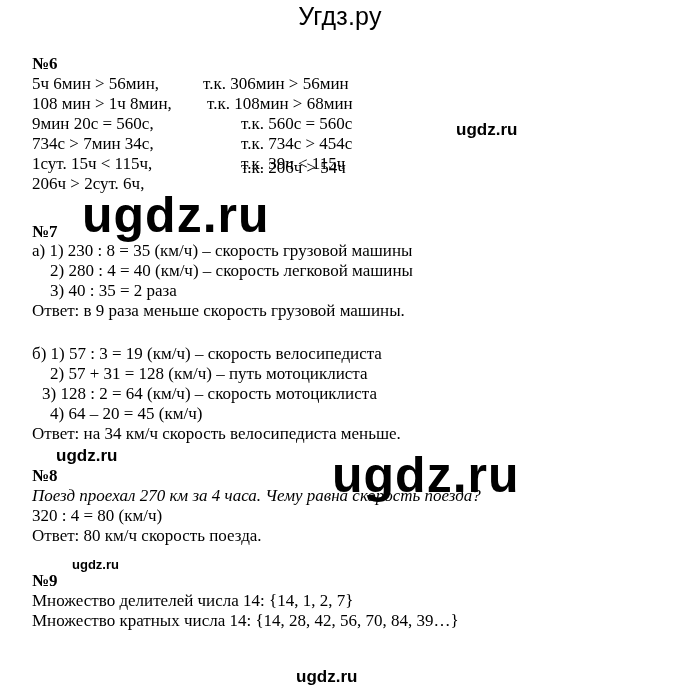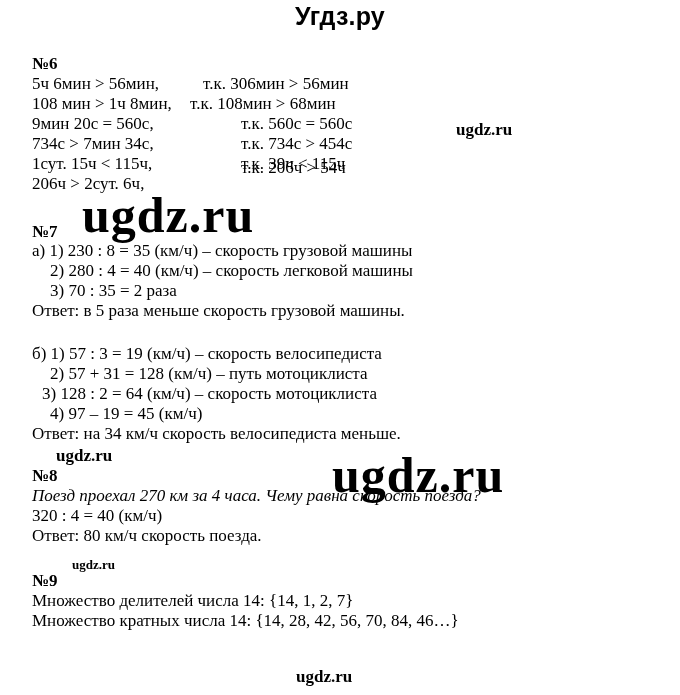--- a/index.html
+++ b/index.html
@@ -1,72 +1,72 @@
 <!DOCTYPE html>
 <html><head>
 <meta charset="utf-8">
 <style>
   html, body { margin: 0; padding: 0; background: #ffffff; }
   body { width: 680px; height: 695px; position: relative; overflow: hidden; color: #000; }
   .site-title {
     position: absolute; left: 0; top: 2px; width: 680px; text-align: center;
-    font-family: "Liberation Sans", sans-serif; font-weight: bold; font-size: 25px;
+    font-family: "Liberation Sans", sans-serif; font-weight: normal; font-size: 25px;
     letter-spacing: 0.2px;
   }
   .doc { position: absolute; left: 32px; top: 54px; width: 620px;
     font-family: "Liberation Serif", serif; font-size: 17px; line-height: 20px; }
   .line { position: absolute; left: 0; white-space: nowrap; }
   .h { font-weight: bold; }
   .it { font-style: italic; }
-  .wm { position: absolute; font-family: Liberation Serif, serif; font-weight: bold; white-space: nowrap; }
+  .wm { position: absolute; font-family: Liberation Sans, sans-serif; font-weight: bold; white-space: nowrap; }
   .wm-small { font-size: 17px; }
   .wm-big { font-size: 50px; letter-spacing: 1px; }
   .wm-sup { font-size: 13px; }
 </style>
 </head>
 <body>
 
 <div class="site-title">Угдз.ру</div>
 
 <div class="doc">
 
   <div class="line h" style="top:0px">№6</div>
   <div class="line" style="top:20px">5ч 6мин &gt; 56мин,</div>
   <div class="line" style="top:20px;left:171px">т.к. 306мин &gt; 56мин</div>
   <div class="line" style="top:40px">108 мин &gt; 1ч 8мин,</div>
-  <div class="line" style="top:40px;left:158px">т.к. 108мин &gt; 68мин</div>
+  <div class="line" style="top:40px;left:175px">т.к. 108мин &gt; 68мин</div>
   <div class="line" style="top:60px">9мин 20с = 560с,</div>
   <div class="line" style="top:60px;left:209px">т.к. 560с = 560с</div>
   <div class="line" style="top:80px">734с &gt; 7мин 34с,</div>
   <div class="line" style="top:80px;left:209px">т.к. 734с &gt; 454с</div>
   <div class="line" style="top:100px">1сут. 15ч &lt; 115ч,</div>
   <div class="line" style="top:100px;left:209px">т.к. 39ч &lt; 115ч</div>
   <div class="line" style="top:120px">206ч &gt; 2сут. 6ч,</div>
   <div class="line" style="top:104px;left:209px">т.к. 206ч &gt; 54ч</div>
 
   <div class="line h" style="top:168px">№7</div>
   <div class="line" style="top:187px">а) 1) 230 : 8 = 35 (км/ч) – скорость грузовой машины</div>
   <div class="line" style="top:207px;left:18px">2) 280 : 4 = 40 (км/ч) – скорость легковой машины</div>
-  <div class="line" style="top:227px;left:18px">3) 70 : 35 = 2 раза</div>
-  <div class="line" style="top:247px">Ответ: в 5 раза меньше скорость грузовой машины.</div>
+  <div class="line" style="top:227px;left:18px">3) 40 : 35 = 2 раза</div>
+  <div class="line" style="top:247px">Ответ: в 9 раза меньше скорость грузовой машины.</div>
 
   <div class="line" style="top:290px">б) 1) 57 : 3 = 19 (км/ч) – скорость велосипедиста</div>
   <div class="line" style="top:310px;left:18px">2) 57 + 31 = 128 (км/ч) – путь мотоциклиста</div>
   <div class="line" style="top:330px;left:10px">3) 128 : 2 = 64 (км/ч) – скорость мотоциклиста</div>
-  <div class="line" style="top:350px;left:18px">4) 97 – 19 = 45 (км/ч)</div>
+  <div class="line" style="top:350px;left:18px">4) 64 – 20 = 45 (км/ч)</div>
   <div class="line" style="top:370px">Ответ: на 34 км/ч скорость велосипедиста меньше.</div>
 
   <div class="line h" style="top:412px">№8</div>
   <div class="line it" style="top:432px">Поезд проехал 270 км за 4 часа. Чему равна скорость поезда?</div>
-  <div class="line" style="top:452px">320 : 4 = 40 (км/ч)</div>
+  <div class="line" style="top:452px">320 : 4 = 80 (км/ч)</div>
   <div class="line" style="top:472px">Ответ: 80 км/ч скорость поезда.</div>
 
   <div class="line h" style="top:517px">№9</div>
   <div class="line" style="top:537px">Множество делителей числа 14: {14, 1, 2, 7}</div>
-  <div class="line" style="top:557px">Множество кратных числа 14: {14, 28, 42, 56, 70, 84, 46…}</div>
+  <div class="line" style="top:557px">Множество кратных числа 14: {14, 28, 42, 56, 70, 84, 39…}</div>
 </div>
 
 <div class="wm wm-small" style="left:456px;top:120px">ugdz.ru</div>
 <div class="wm wm-big" style="left:82px;top:186px">ugdz.ru</div>
 <div class="wm wm-small" style="left:56px;top:446px">ugdz.ru</div>
 <div class="wm wm-big" style="left:332px;top:446px">ugdz.ru</div>
 <div class="wm wm-sup" style="left:72px;top:557px">ugdz.ru</div>
 <div class="wm wm-small" style="left:296px;top:667px">ugdz.ru</div>
 
 </body></html>

